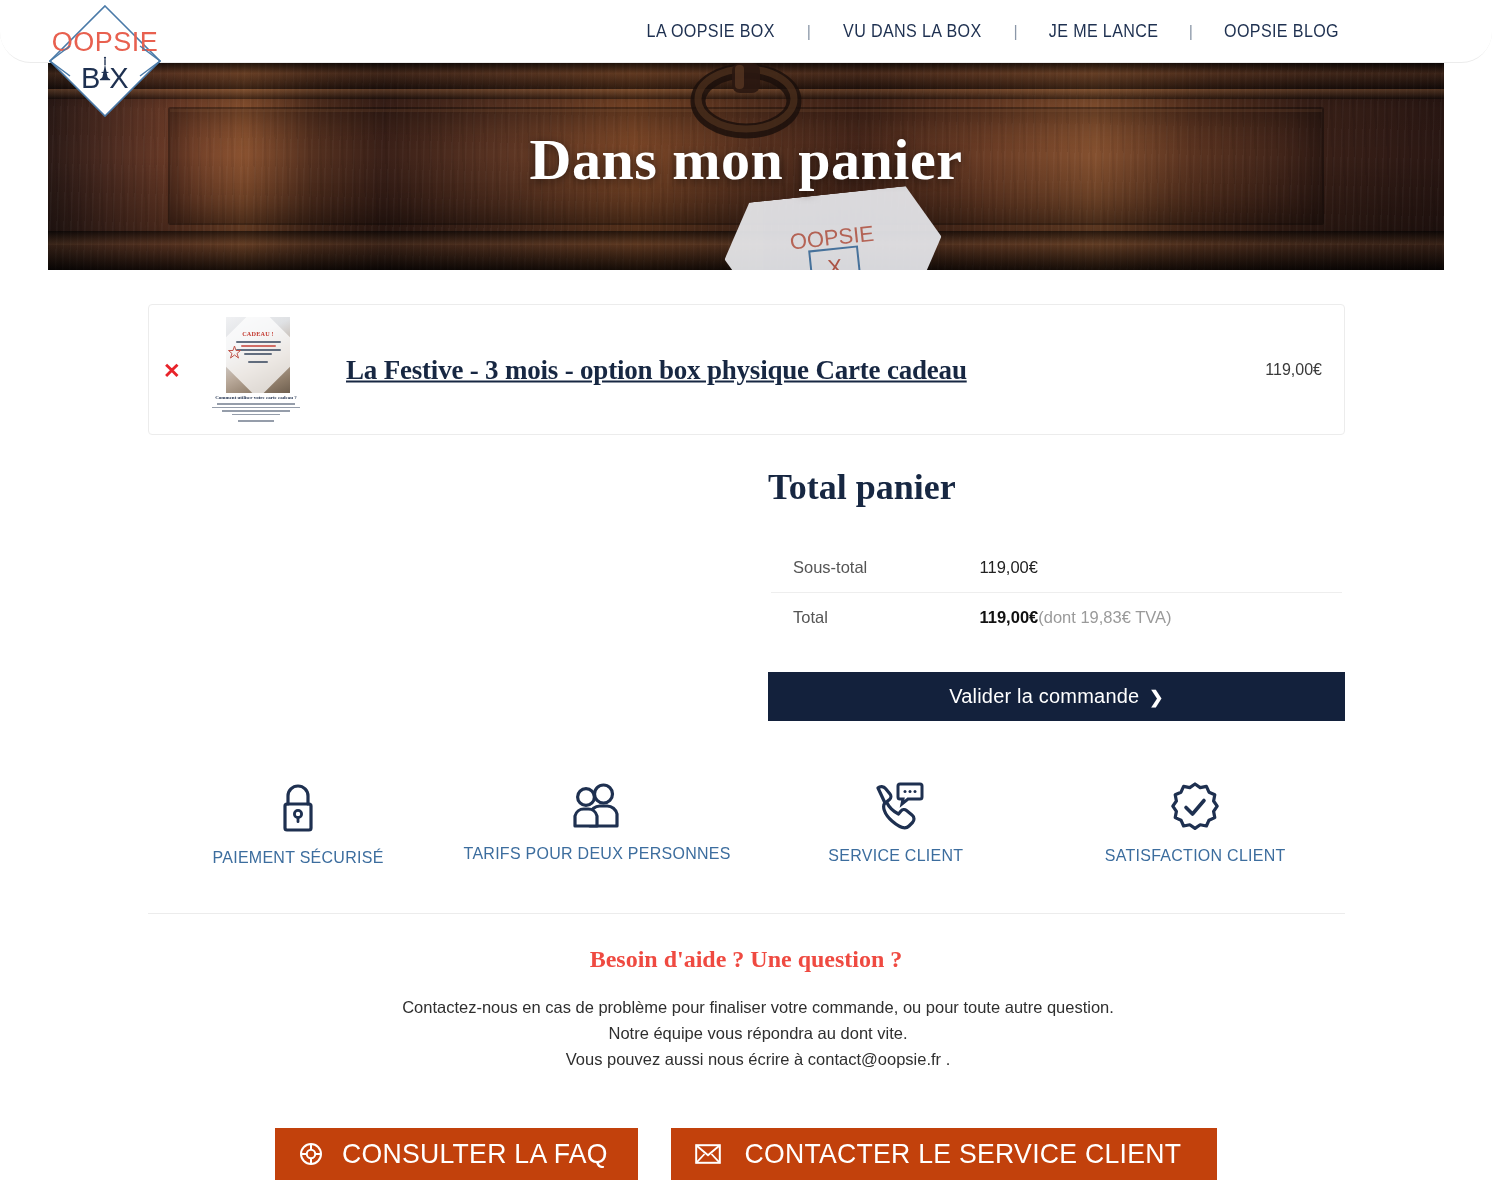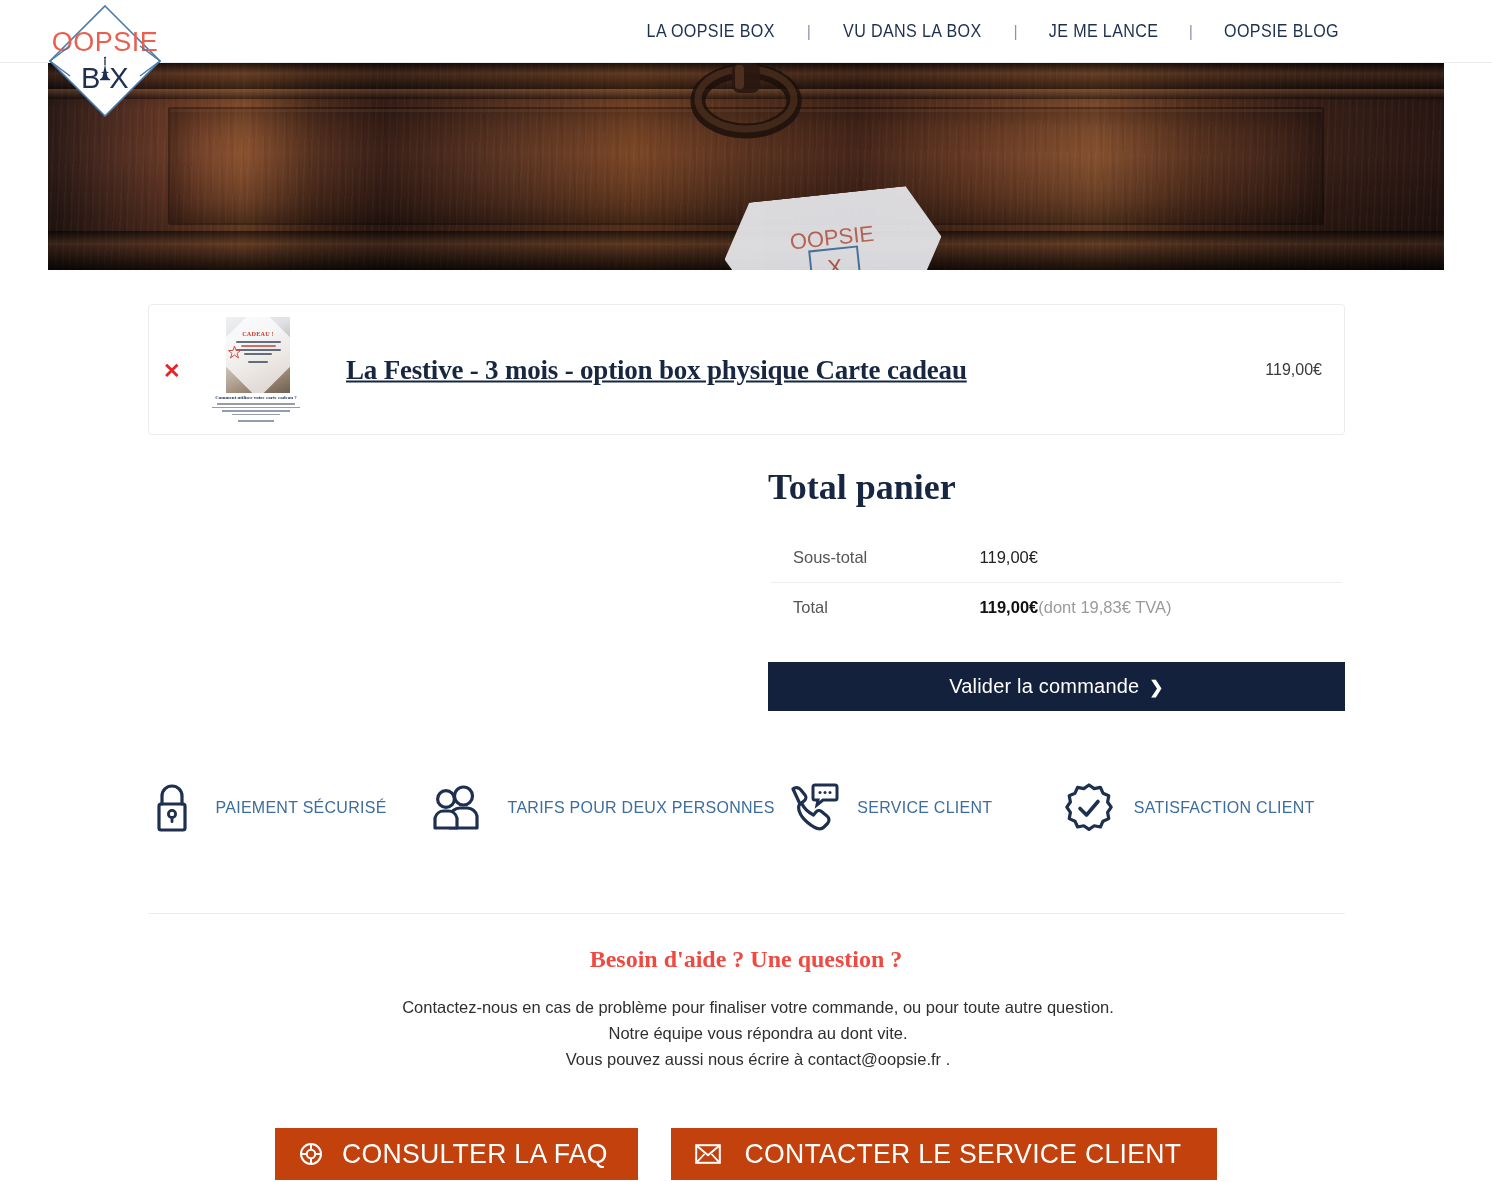--- a/index.html
+++ b/index.html
@@ -21,20 +21,21 @@
 
   
   .header {
     position: absolute;
     top: 0; left: 0;
     width: 1492px;
     height: 63px;
     background: #ffffff;
     border-bottom: 1px solid #ececec;
     z-index: 20;
+    border-radius: 31px;
   }
 
   .nav {
     position: absolute;
     top: 0; right: 0;
     height: 63px;
     display: flex;
     align-items: center;
     padding-right: 148px;
     gap: 0px;
@@ -281,21 +282,21 @@
     position: absolute;
     left: 768px;
     top: 466px;
     width: 577px;
   }
   .totals-title {
     font-family: "Liberation Serif", "DejaVu Serif", serif;
     font-weight: 700;
     font-size: 36px;
     color: #172742;
-    margin-bottom: 22px;
+    margin-bottom: 32px;
   }
   .totals-table {
     width: 100%;
     border: 3px solid #a21caf;
     border-radius: 4px;
     border-collapse: collapse;
     overflow: hidden;
   }
   .totals-table tr + tr td { border-top: 1px solid #eeeeee; }
   .totals-table td {
@@ -330,20 +331,21 @@
   .trust {
     position: absolute;
     left: 148px;
     top: 782px;
     width: 1197px;
     display: flex;
   }
   .trust-item {
     flex: 1;
     display: flex;
+    flex-direction: column;
     align-items: center;
     gap: 14px;
   }
   .trust-label {
     font-family: "Liberation Sans Narrow", "Liberation Sans", sans-serif;
     font-size: 17px;
     color: #3c6d9e;
     letter-spacing: .3px;
     transform: scaleX(0.94);
     white-space: nowrap;
@@ -458,20 +460,21 @@
     </svg>
 
     <div class="tag">
       <svg class="tag-logo" viewBox="0 0 96 70">
         <text x="48" y="30" text-anchor="middle" font-family="Liberation Sans Narrow, Liberation Sans, sans-serif" font-size="22" fill="#c06a5c">OOPSIE</text>
         <rect x="24" y="34" width="48" height="30" fill="none" stroke="#4a7aa8" stroke-width="2"></rect>
         <text x="48" y="60" text-anchor="middle" font-family="Liberation Sans Narrow, Liberation Sans, sans-serif" font-size="22" fill="#b8594b">X</text>
       </svg>
     </div>
 
+    <h1 class="hero-title">Dans mon panier</h1>
   </div>
 
   <div class="cart-card">
     <button class="cart-remove">✕</button>
 
     <div class="cart-thumb">
       <div class="thumb-card">
         <div class="thumb-diamond"></div>
         <div class="thumb-cadeau">CADEAU !</div>
         <div class="thumb-lines">

